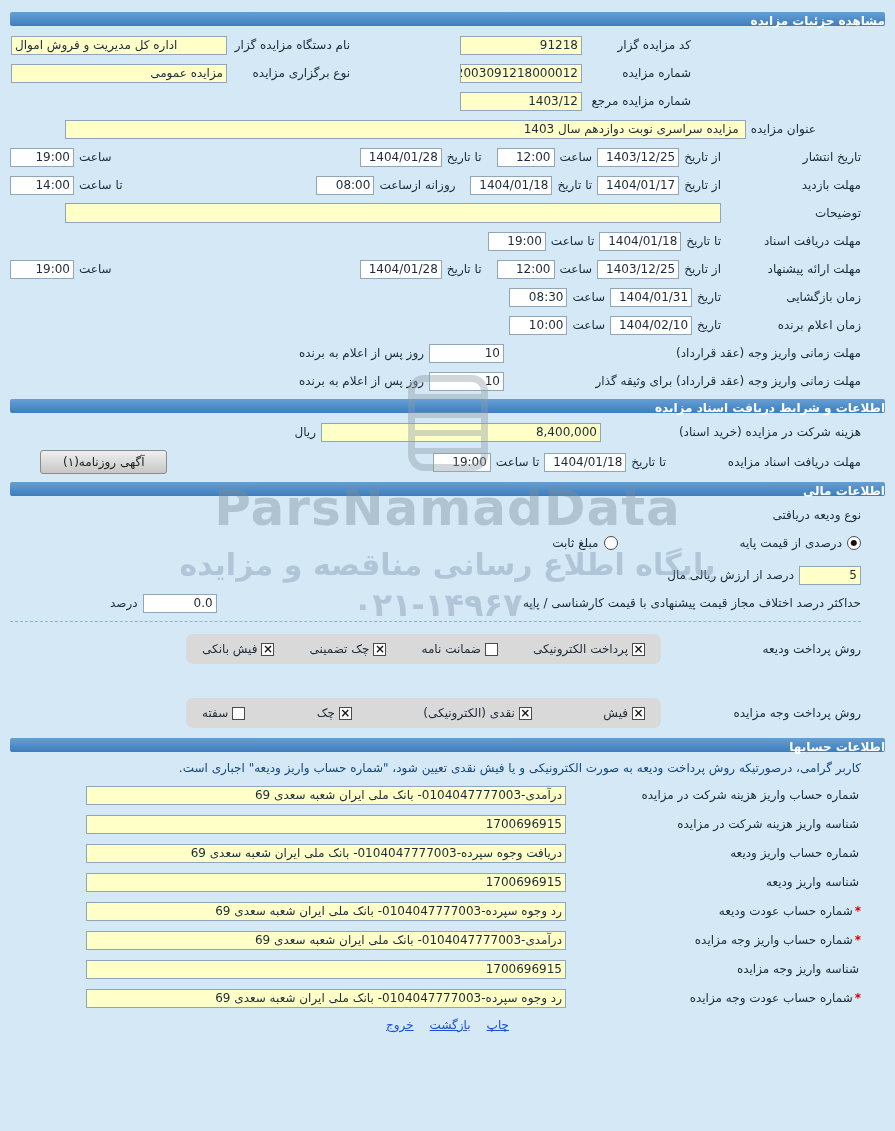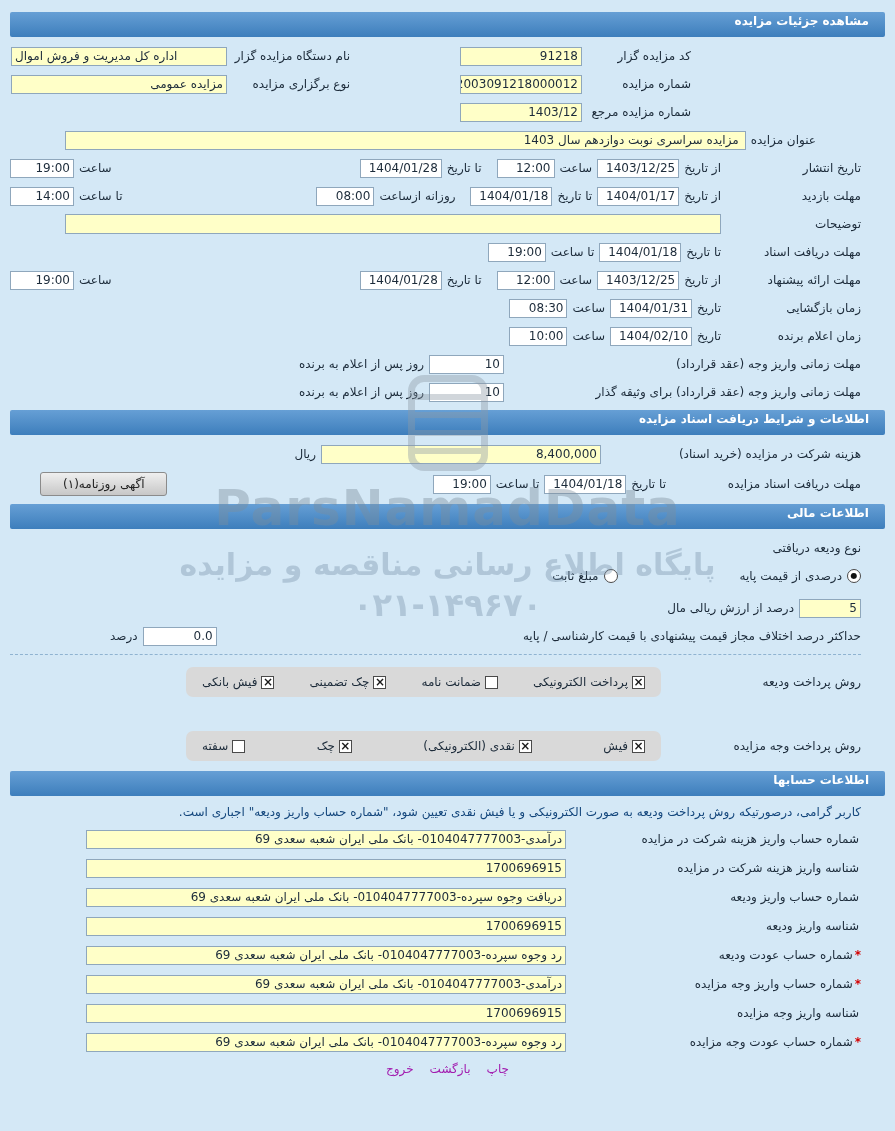--- a/index.html
+++ b/index.html
@@ -1,18 +1,18 @@
 <!DOCTYPE html>
 <html lang="fa" dir="rtl"><head>
 <meta charset="utf-8">
 <style>
   *{margin:0;padding:0;box-sizing:border-box}
   body{width:895px;height:1131px;background:#d4e8f6;font-family:"DejaVu Sans","Liberation Sans",sans-serif;font-size:12px;color:#1c2b3a;direction:rtl;overflow:hidden}
   .page{position:relative;width:895px;height:1131px;padding:8px 10px 6px}
-  .bar{height:25px;line-height:19px;background:linear-gradient(180deg,#669fd5,#3d7ebc);color:#fff;font-weight:bold;font-size:12px;padding:0 16px;border-radius:2px;margin:4px 0 9px}
+  .bar{height:14px;line-height:19px;background:linear-gradient(180deg,#669fd5,#3d7ebc);color:#fff;font-weight:bold;font-size:12px;padding:0 0;border-radius:2px;margin:4px 0 9px}
   .content{padding-right:24px}
   .row{display:flex;align-items:center;gap:5px;margin-bottom:8px;min-height:20px}
   .row>*{flex-shrink:0}
   .lbl{white-space:nowrap}
   .fld{background:#fff;border:1px solid #8fa7bc;height:19px;line-height:17px;text-align:right;overflow:hidden;white-space:nowrap;font-size:12px;padding:0 3px}
   .yl{background:#ffffc8}
   .grow{flex-grow:1;flex-shrink:1;text-align:right;padding:0 6px}
   .spacer{flex:1 1 auto}
   .w58{width:58px}.w64{width:64px}.w62{width:62px}.w74{width:74px}.w75{width:75px}
   .w82{width:82px}.w122{width:122px}.w216{width:216px}.w280{width:280px}.w480{width:480px}
@@ -22,21 +22,21 @@
   .btn{height:24px;line-height:22px;padding:0 22px;background:linear-gradient(180deg,#efefef,#c7c7c7);border:1px solid #8b8b8b;border-radius:3px;font-size:12px;color:#222;cursor:pointer;font-family:inherit;margin-left:30px}
   .graybox{background:#d9d9d9;border-radius:7px;height:30px;display:flex;align-items:center;justify-content:space-between;padding:0 16px;width:475px}
   .cb-item{display:flex;align-items:center;gap:4px;cursor:pointer}
   .cbx{width:13px;height:13px;background:#fff;border:1px solid #4a4a4a;display:flex;align-items:center;justify-content:center;flex-shrink:0}
   .cbx i{font-style:normal;font-size:12px;line-height:12px;font-weight:bold;color:#1a1a1a}
   .rad{width:14px;height:14px;border:1px solid #4a4a4a;border-radius:50%;background:#fff;display:flex;align-items:center;justify-content:center;cursor:pointer;flex-shrink:0}
   .rad i{font-style:normal;font-size:8px;color:#111;line-height:1}
   .dashes{border:0;border-top:1px dashed #8fb3d1;margin:8px 0 12px}
   .notice{color:#14477d;font-size:12px;margin:0 0 10px}
   .footer{display:flex;justify-content:center;gap:16px;margin-top:10px}
-  .footer a{color:#a21caf;font-size:12px;cursor:pointer}
+  .footer a{color:#1d4ed8;text-decoration:underline;font-size:12px;cursor:pointer}
   .watermark{position:absolute;top:375px;right:0;width:100%;text-align:center;pointer-events:none;z-index:5;opacity:.4}
   .wm-logo{width:80px;height:96px;margin:0 auto 8px;border:7px solid #8d9aa6;border-radius:16px;background:repeating-linear-gradient(180deg,transparent 0 12px,#8d9aa6 12px 18px)}
   .wm-brand{font-size:50px;font-weight:bold;color:#7c8e9c;letter-spacing:1px;direction:ltr}
   .wm-tagline{font-size:30px;font-weight:bold;color:#7b95ac;margin-top:10px}
   .wm-phone{font-size:32px;font-weight:bold;color:#7b95ac;margin-top:4px;letter-spacing:2px}
 </style>
 </head>
 <body>
 
 <div class="page">

